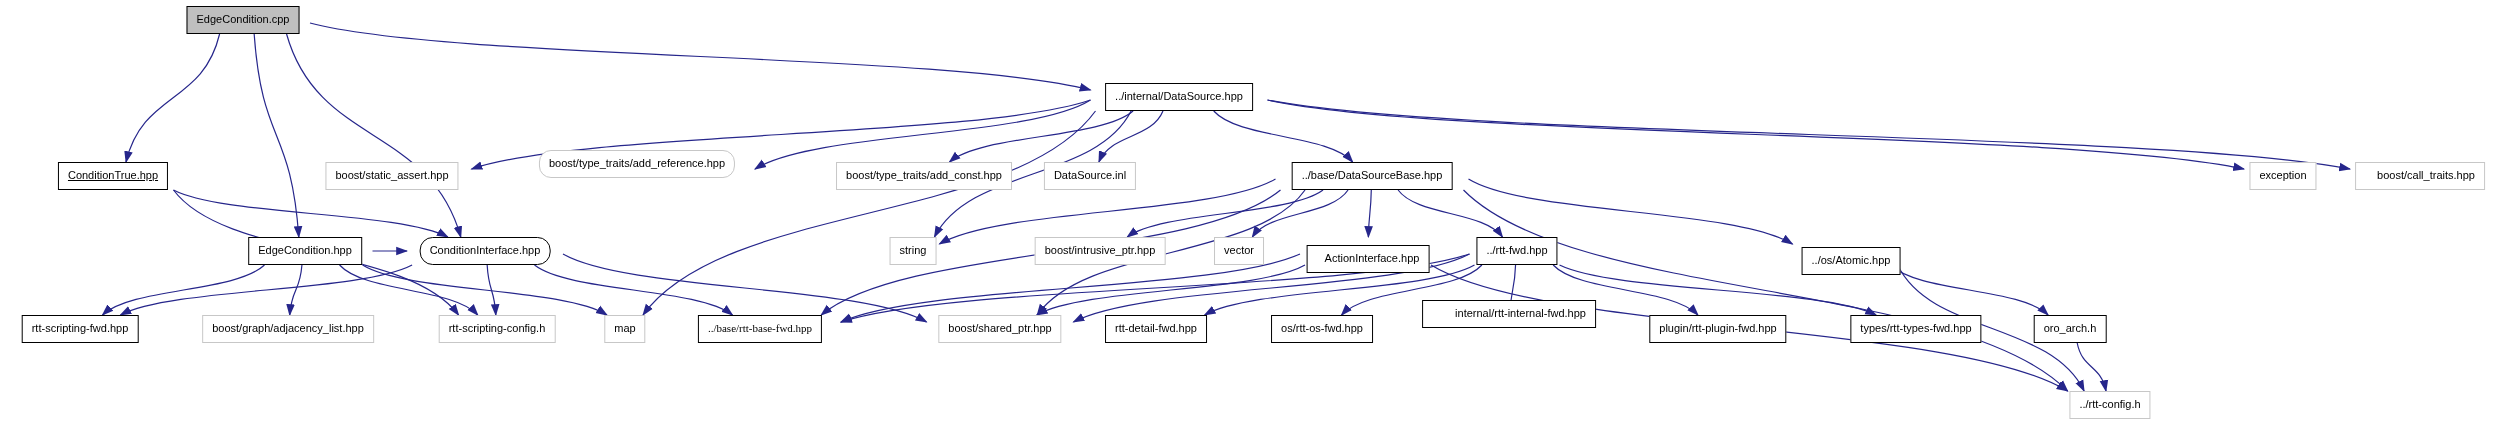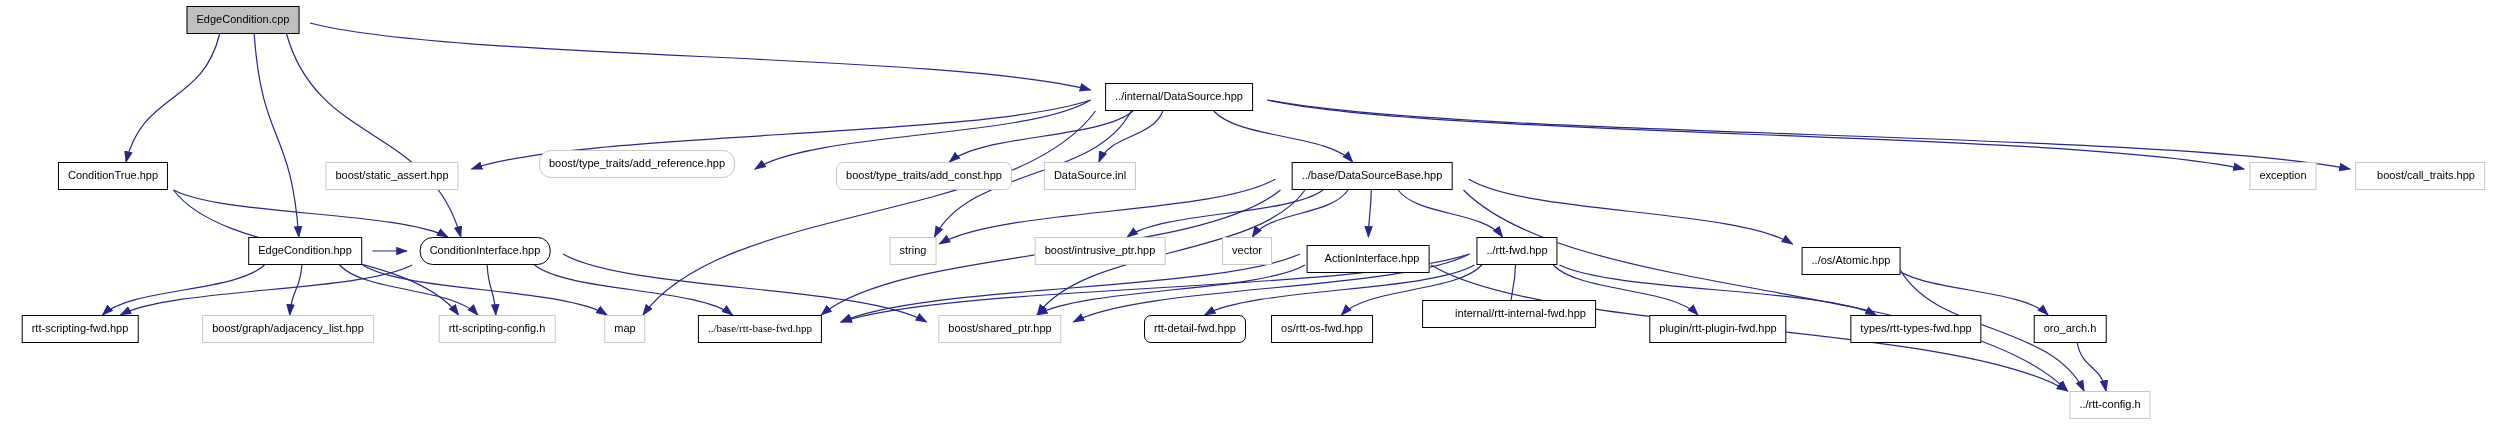--- a/index.html
+++ b/index.html
@@ -88,43 +88,43 @@
         <path d="M1469.5,254 C1398.22,291.4 1144.78,284.6 1073.5,322" fill="none" stroke="#26268b" stroke-width="1.2" marker-end="url(#arrow)"></path>
         <path d="M1890.42,265 C1918.8024,292.5 2019.7176,287.5 2048.1,315" fill="none" stroke="#26268b" stroke-width="1.2" marker-end="url(#arrow)"></path>
         <path d="M1897.62,265 C1931.1863999999998,334.3 2050.5335999999998,321.7 2084.1,391" fill="none" stroke="#26268b" stroke-width="1.2" marker-end="url(#arrow)"></path>
         <path d="M2077.2,343 C2082.384,369.4 2100.816,364.6 2106,391" fill="none" stroke="#26268b" stroke-width="1.2" marker-end="url(#arrow)"></path>
       </g>
   </svg>
 
   <div id="node-layer">
       <div class="node main" id="n-main" style="left: 243px; top: 6px;"><span>EdgeCondition.cpp</span></div>
       <div class="node linked" id="n-datasource" style="left: 1179px; top: 83px;"><span>../internal/DataSource.hpp</span></div>
-      <div class="node linked" id="n-condtrue" style="left: 113px; top: 162px;"><span>ConditionTrue.hpp</span></div>
+      <div class="node linked" id="n-condtrue" style="left: 113px; top: 162px; text-decoration: underline;"><span>ConditionTrue.hpp</span></div>
       <div class="node external" id="n-static_assert" style="left: 392px; top: 162px;"><span>boost/static_assert.hpp</span></div>
       <div class="node external" id="n-add_ref" style="left: 637px; top: 150px; border-radius: 12px;"><span>boost/type_traits/add_reference.hpp</span></div>
-      <div class="node external" id="n-add_const" style="left: 924px; top: 162px; border-radius: 7px;"><span>boost/type_traits/add_const.hpp</span></div>
+      <div class="node external" id="n-add_const" style="left: 924px; top: 162px;"><span>boost/type_traits/add_const.hpp</span></div>
       <div class="node external" id="n-ds_inl" style="left: 1090px; top: 162px;"><span>DataSource.inl</span></div>
       <div class="node linked" id="n-dsbase" style="left: 1372px; top: 162px;"><span>../base/DataSourceBase.hpp</span></div>
       <div class="node external" id="n-exception" style="left: 2283px; top: 162px;"><span>exception</span></div>
       <div class="node external" id="n-call_traits" style="left: 2420px; top: 162px; padding-left: 21px;"><span>boost/call_traits.hpp</span></div>
       <div class="node linked" id="n-edgecond_hpp" style="left: 305px; top: 237px;"><span>EdgeCondition.hpp</span></div>
       <div class="node linked" id="n-condiface" style="left: 485px; top: 237px; border-radius: 13px;"><span>ConditionInterface.hpp</span></div>
       <div class="node external" id="n-string" style="left: 913px; top: 237px;"><span>string</span></div>
       <div class="node external" id="n-intrusive" style="left: 1100px; top: 237px;"><span>boost/intrusive_ptr.hpp</span></div>
-      <div class="node external" id="n-vector" style="left: 1239px; top: 237px; margin-left: 8px;"><span>vector</span></div>
+      <div class="node external" id="n-vector" style="left: 1239px; top: 237px;"><span>vector</span></div>
       <div class="node linked" id="n-actioniface" style="left: 1368px; top: 245px; padding-left: 17px;"><span>ActionInterface.hpp</span></div>
       <div class="node linked" id="n-rttfwd" style="left: 1517px; top: 237px;"><span>../rtt-fwd.hpp</span></div>
       <div class="node linked" id="n-atomic" style="left: 1851px; top: 237px; margin-top: 10px;"><span>../os/Atomic.hpp</span></div>
       <div class="node linked" id="n-scrfwd" style="left: 80px; top: 315px;"><span>rtt-scripting-fwd.hpp</span></div>
       <div class="node external" id="n-adjlist" style="left: 288px; top: 315px;"><span>boost/graph/adjacency_list.hpp</span></div>
       <div class="node external" id="n-scrcfg" style="left: 497px; top: 315px;"><span>rtt-scripting-config.h</span></div>
       <div class="node external" id="n-map" style="left: 625px; top: 315px;"><span>map</span></div>
       <div class="node linked" id="n-basefwd" style="left: 760px; top: 315px; font-family: Liberation Serif, serif;"><span>../base/rtt-base-fwd.hpp</span></div>
       <div class="node external" id="n-sharedptr" style="left: 1000px; top: 315px;"><span>boost/shared_ptr.hpp</span></div>
-      <div class="node linked" id="n-detailfwd" style="left: 1195px; top: 315px; border-radius: 7px;"><span>rtt-detail-fwd.hpp</span></div>
+      <div class="node linked" id="n-detailfwd" style="left: 1156px; top: 315px;"><span>rtt-detail-fwd.hpp</span></div>
       <div class="node linked" id="n-osfwd" style="left: 1322px; top: 315px;"><span>os/rtt-os-fwd.hpp</span></div>
       <div class="node linked" id="n-internalfwd" style="left: 1509px; top: 300px; padding-left: 32px;"><span>internal/rtt-internal-fwd.hpp</span></div>
       <div class="node linked" id="n-pluginfwd" style="left: 1718px; top: 315px;"><span>plugin/rtt-plugin-fwd.hpp</span></div>
       <div class="node linked" id="n-typesfwd" style="left: 1916px; top: 315px;"><span>types/rtt-types-fwd.hpp</span></div>
       <div class="node linked" id="n-oroarch" style="left: 2070px; top: 315px;"><span>oro_arch.h</span></div>
       <div class="node external" id="n-rttcfg" style="left: 2110px; top: 391px;"><span>../rtt-config.h</span></div>
     </div>
 </div>
 
 </body></html>

